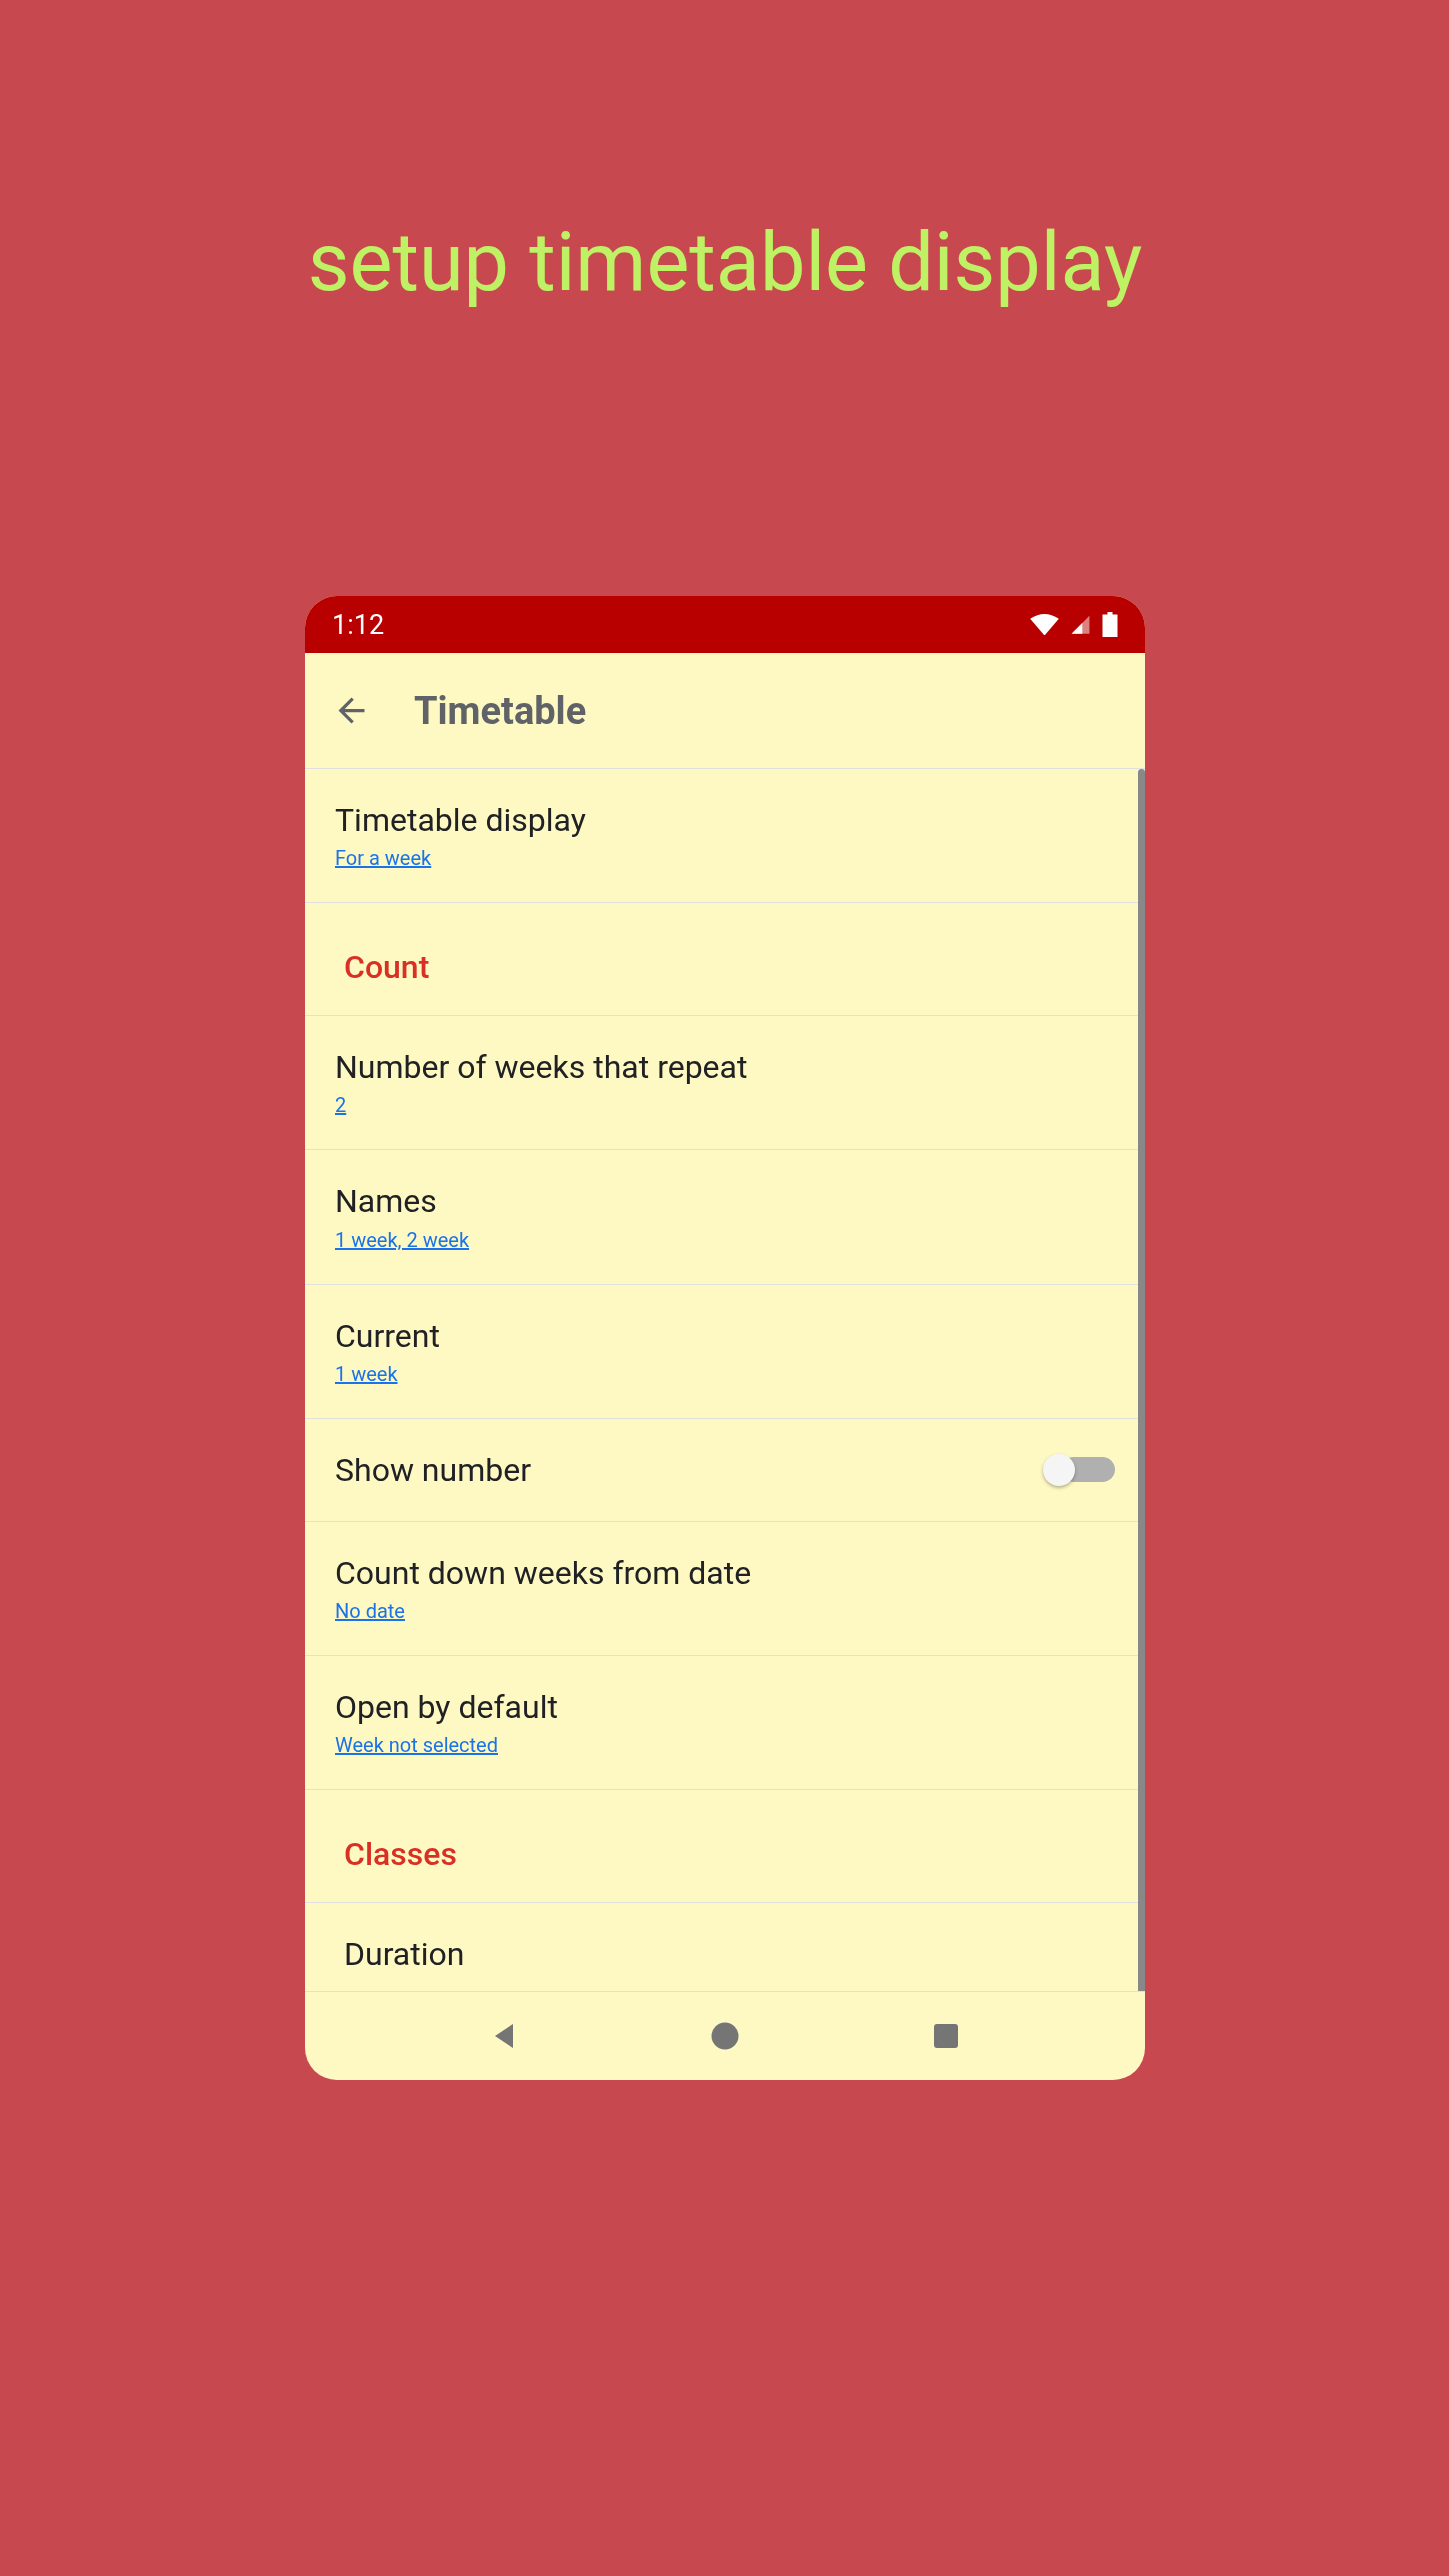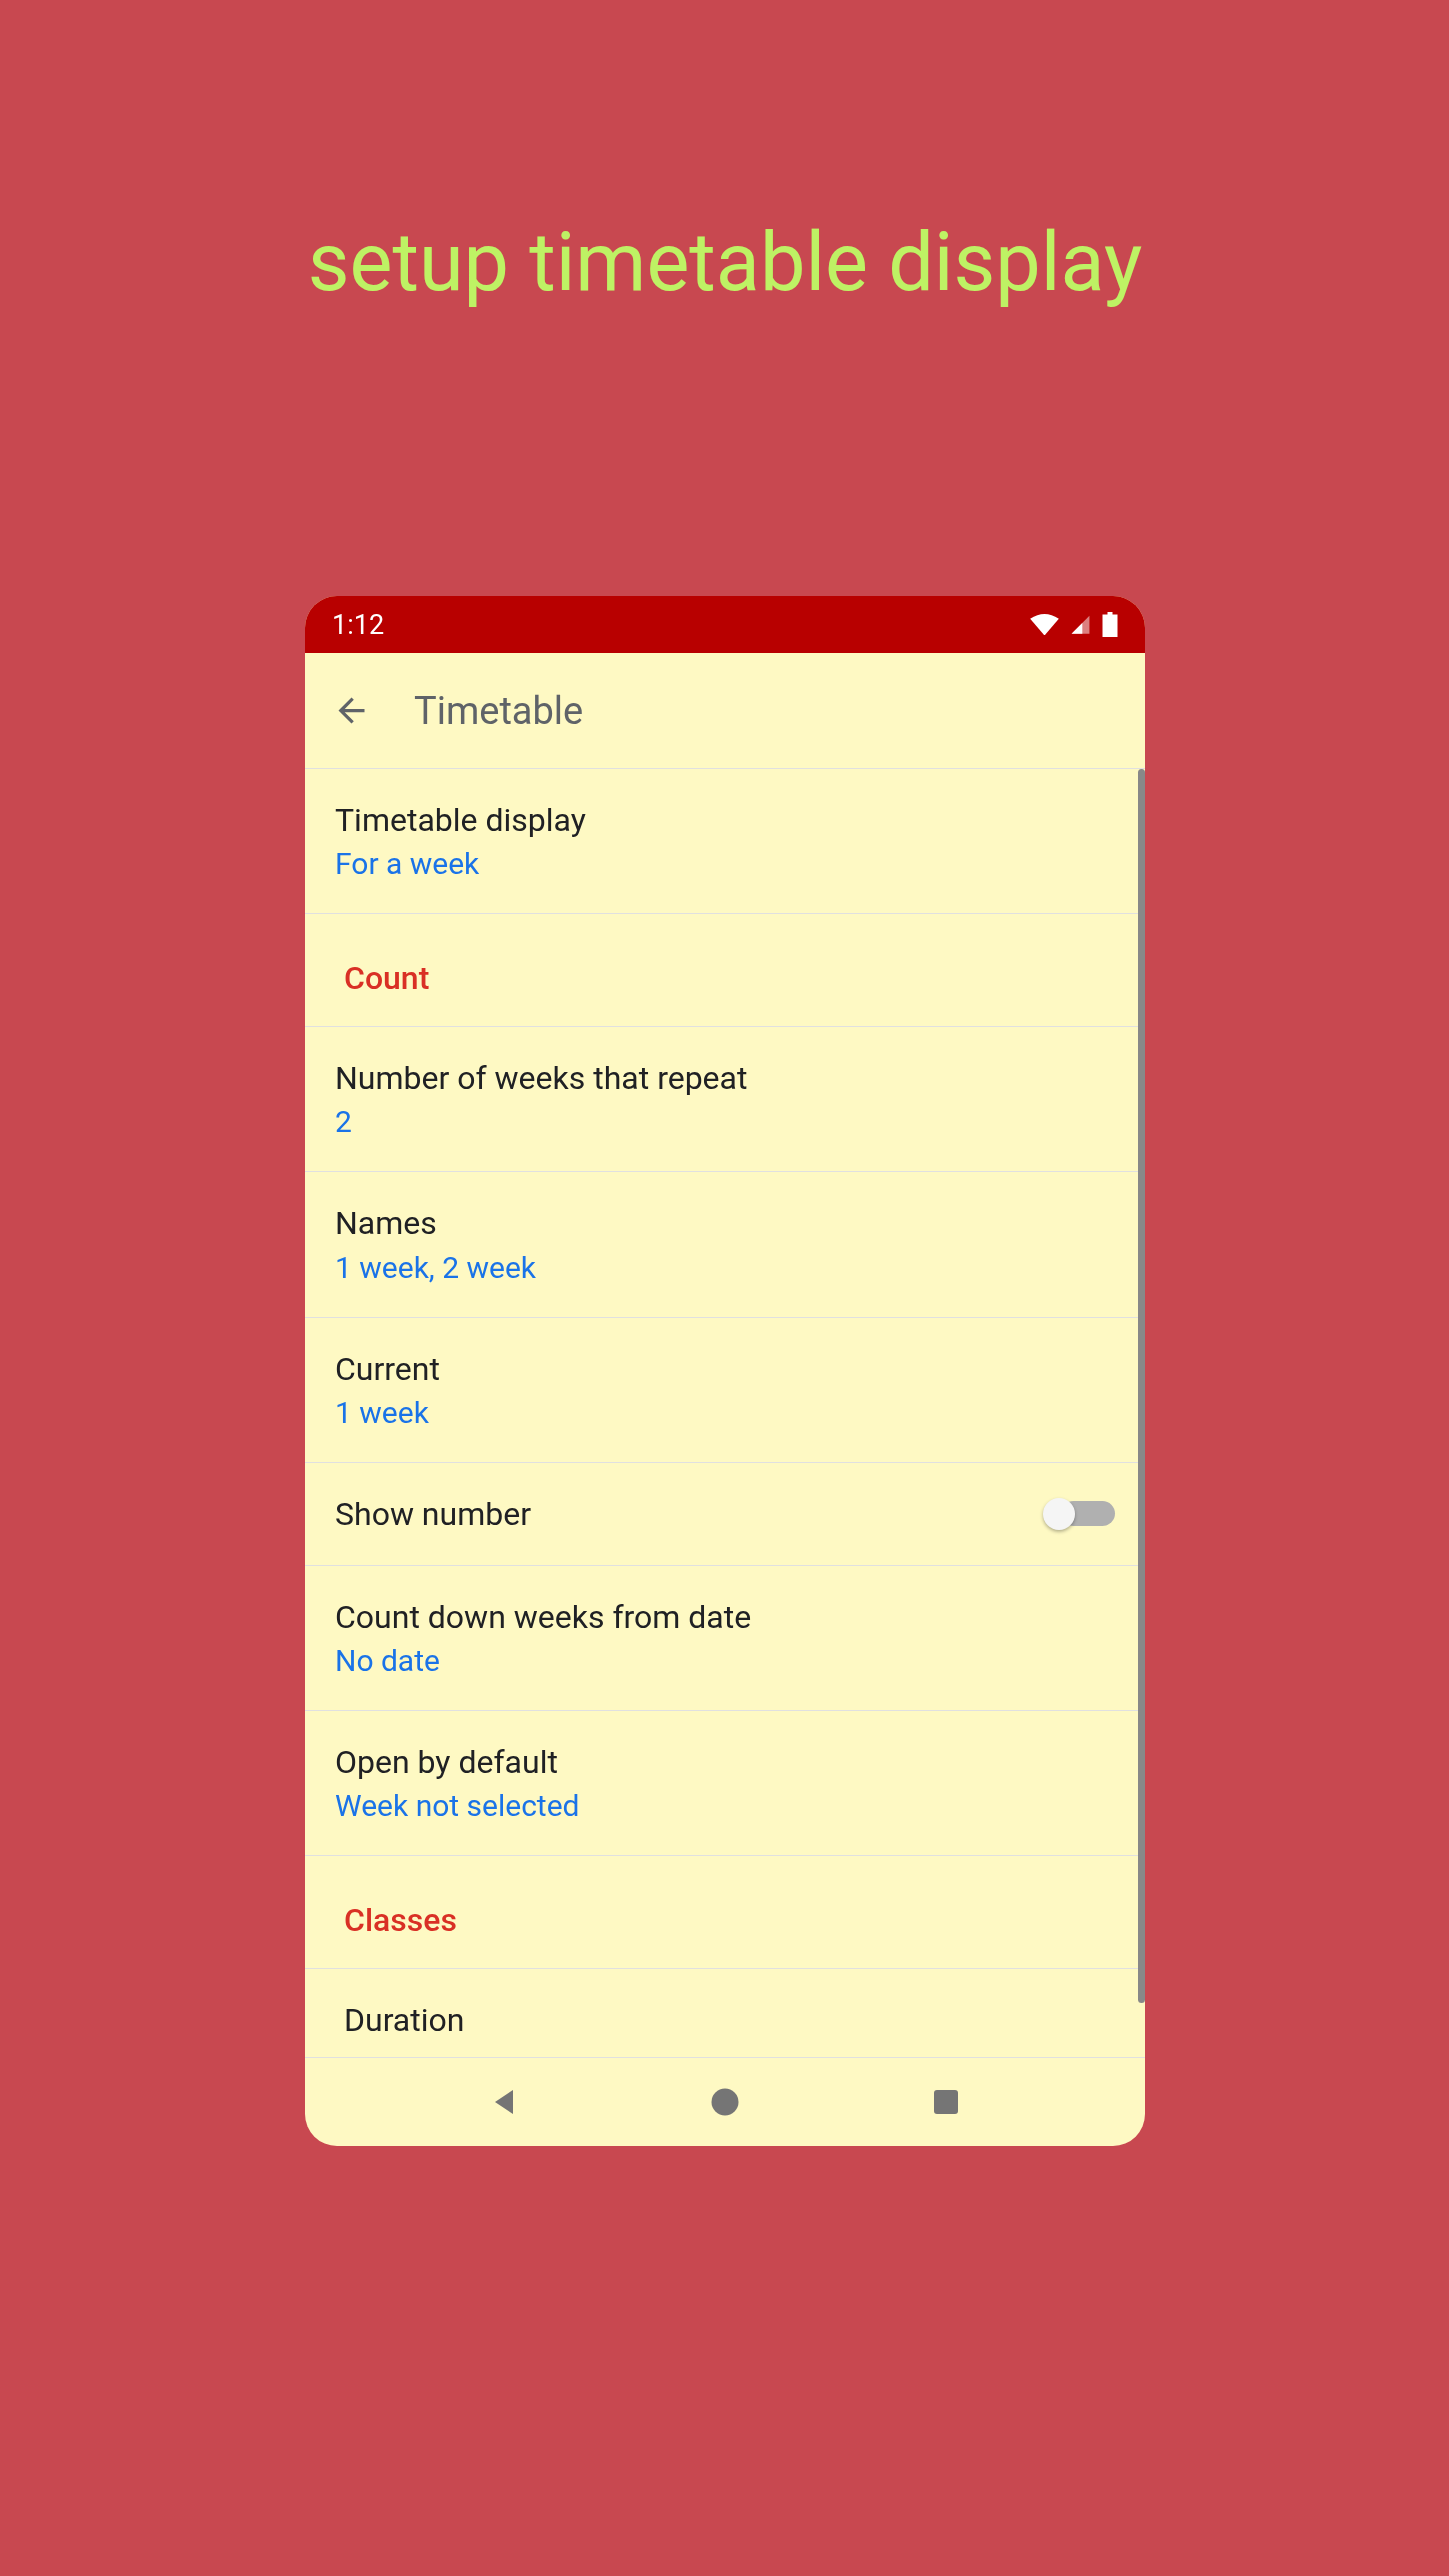--- a/index.html
+++ b/index.html
@@ -66,21 +66,21 @@
       align-items: center;
       justify-content: center;
       cursor: pointer;
     }
     .back-arrow svg {
       fill: #5f6368;
     }
     .app-title {
       font-size: 38px;
       color: #5f6368;
-      font-weight: 400;
+      font-weight: 700;
     }
     .content {
       flex: 1;
       overflow-y: auto;
       position: relative;
     }
     .scroll-indicator {
       position: absolute;
       right: 0;
       top: 0;
@@ -110,22 +110,23 @@
     }
     .item-title {
       font-size: 32px;
       color: #202124;
       margin-bottom: 7.2px;
     }
     .item-title.no-margin {
       margin-bottom: 0;
     }
     .item-value {
-      font-size: 30px;
+      font-size: 20px;
       color: #1a73e8;
+      text-decoration: underline;
     }
     .switch {
       width: 72px;
       height: 36px;
       position: relative;
     }
     .switch-track {
       width: 54px;
       height: 25px;
       background: #b0b0b0;

